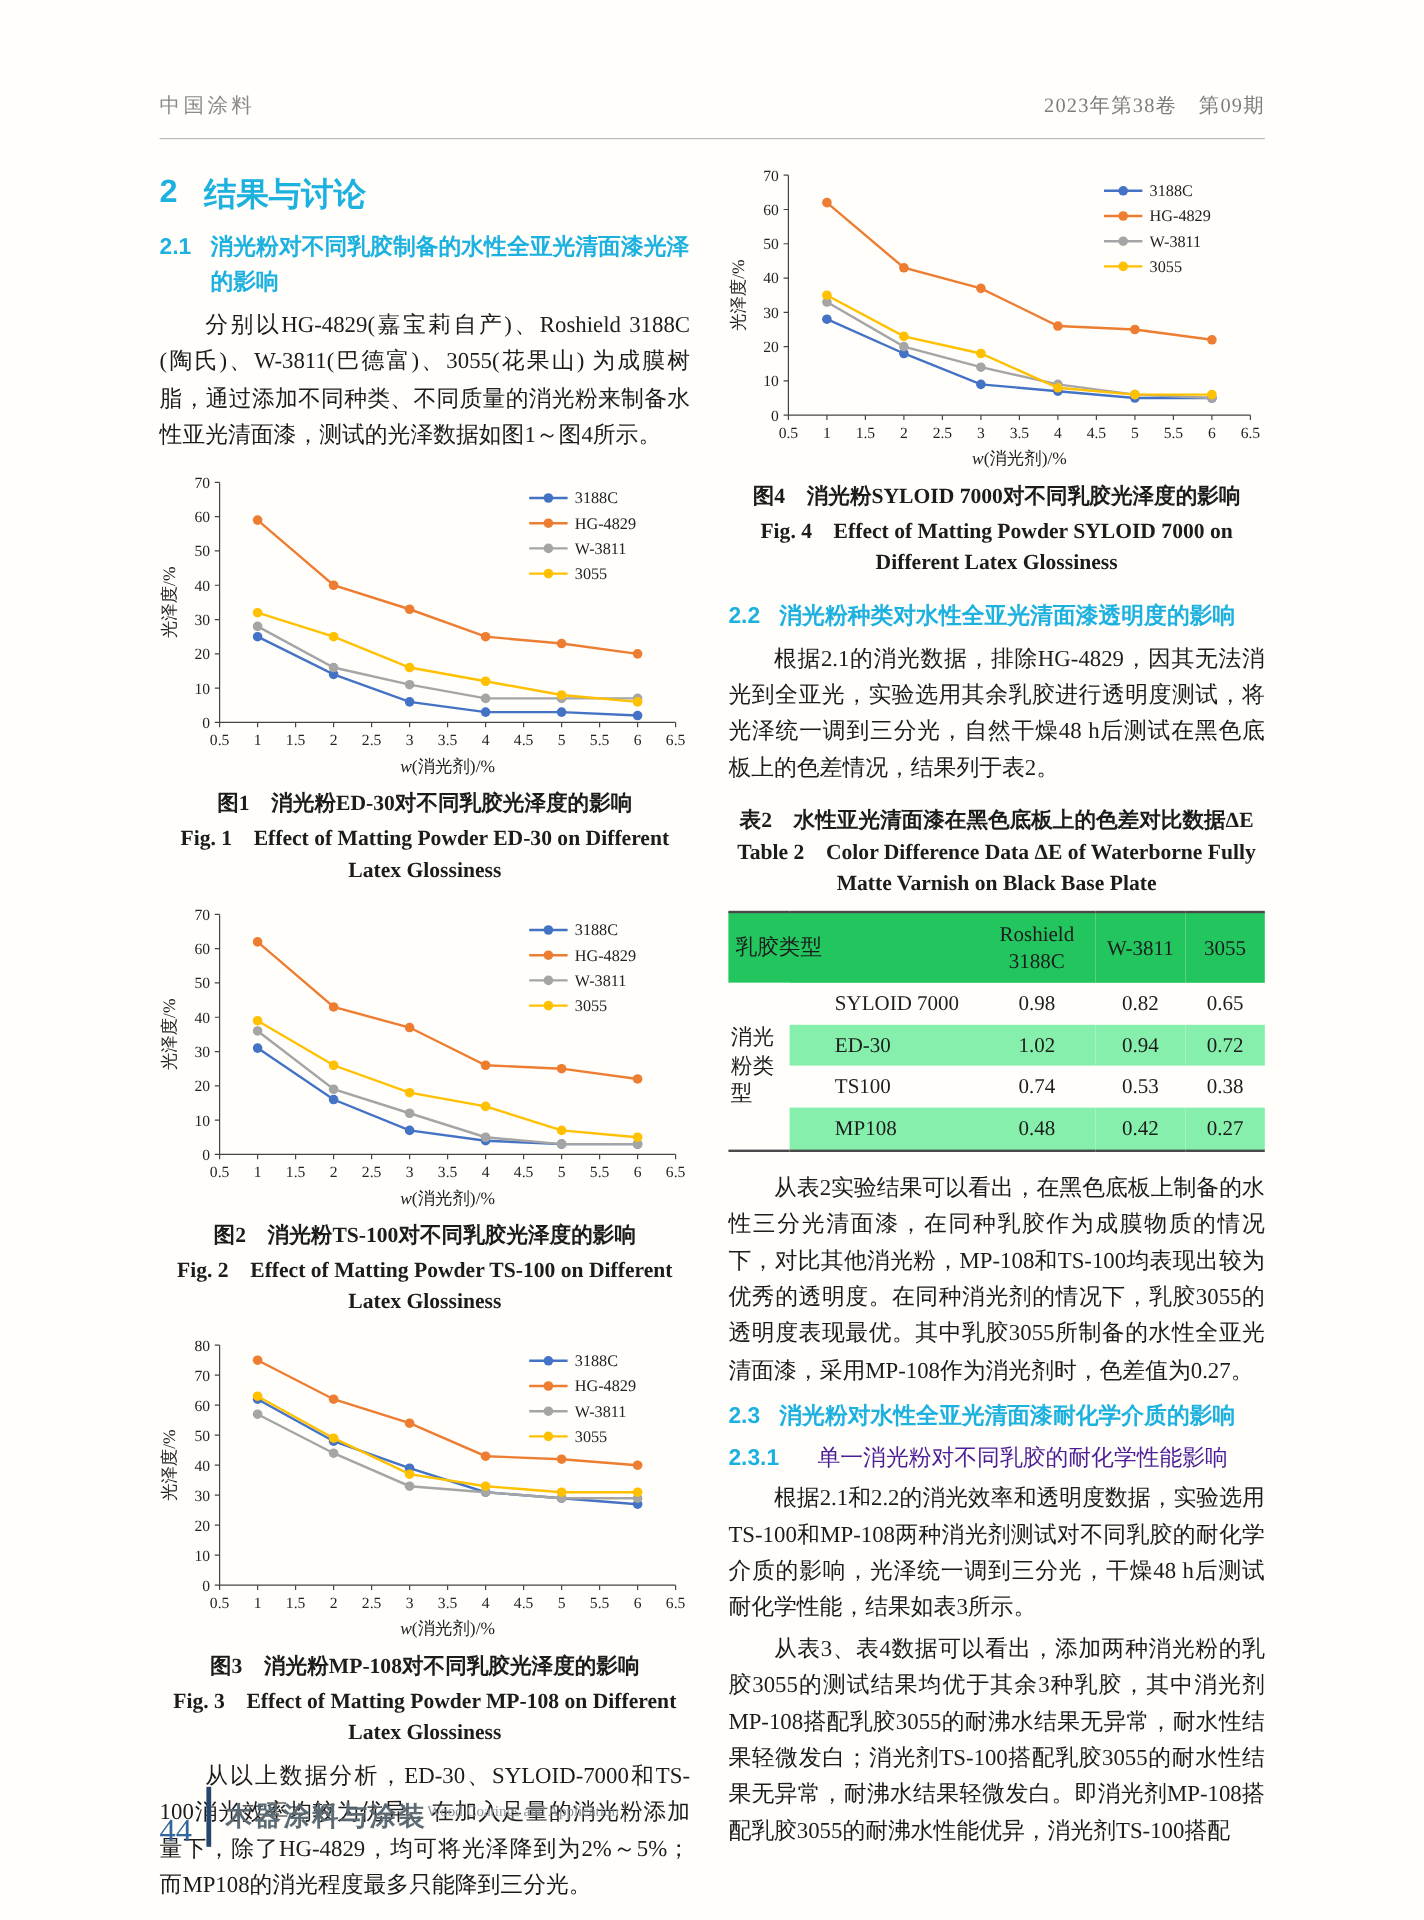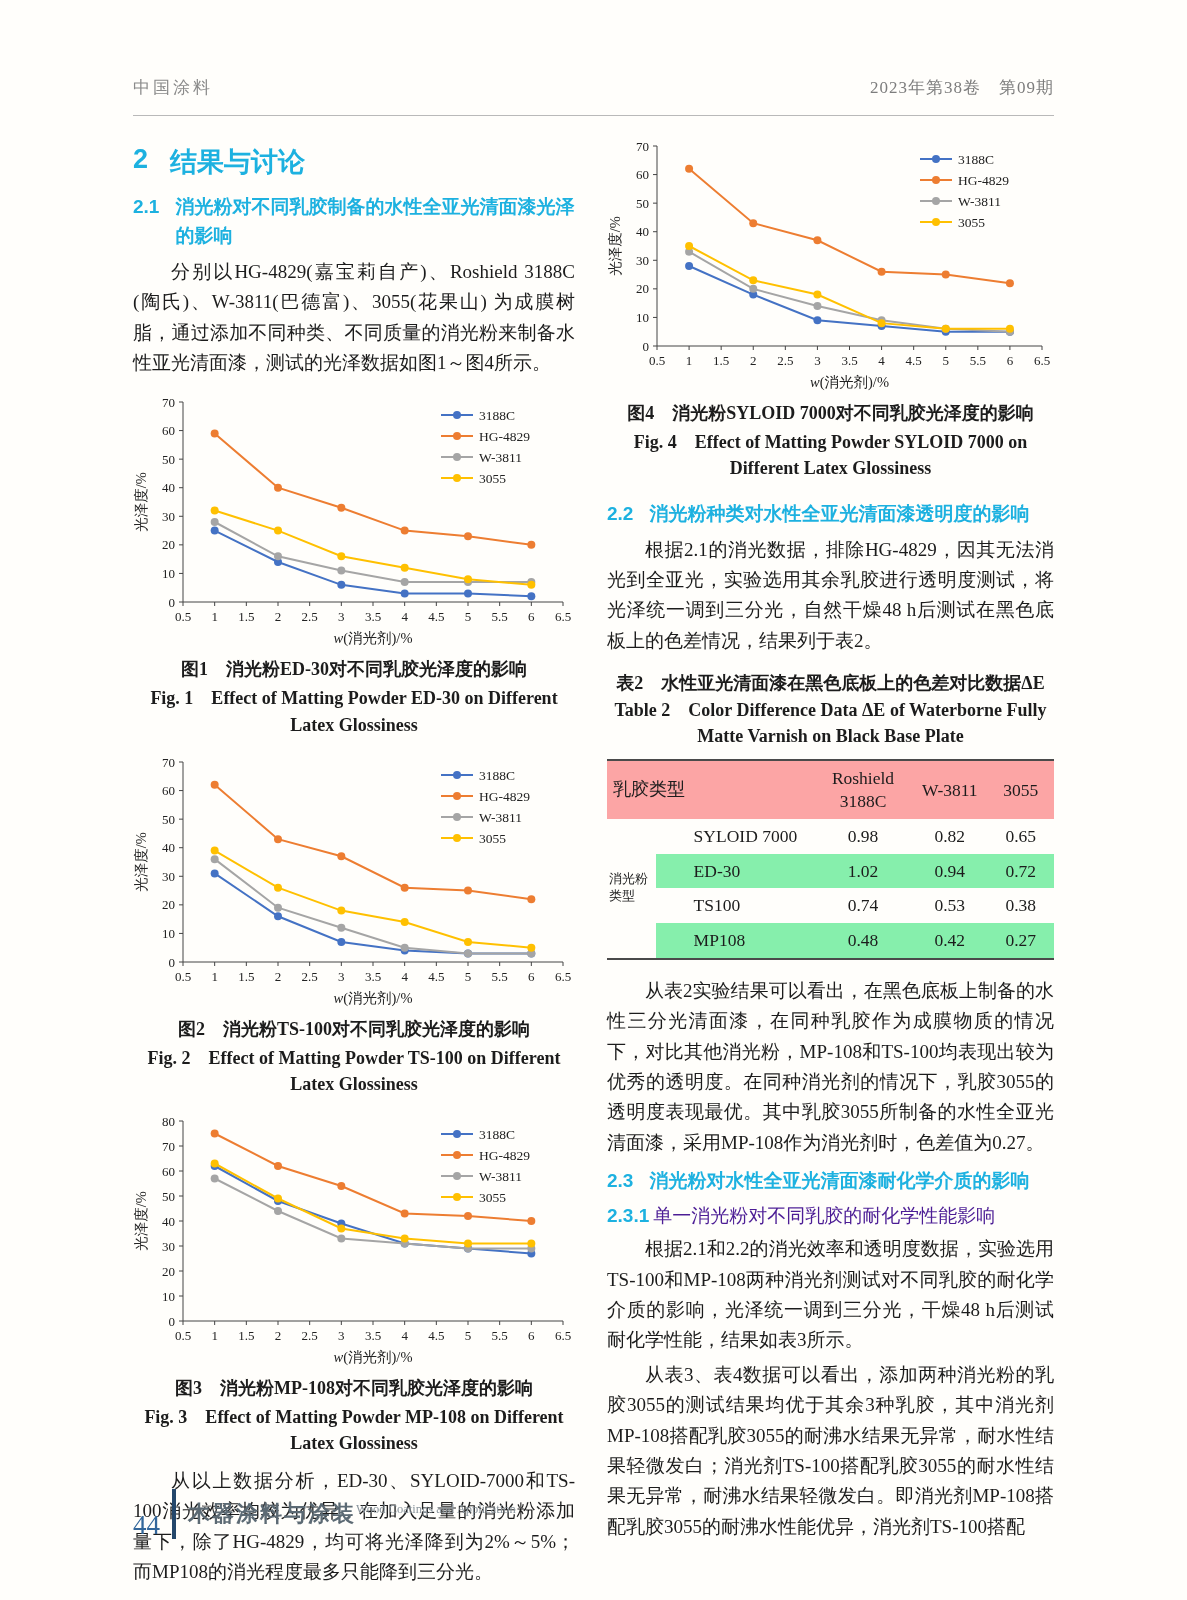--- a/index.html
+++ b/index.html
@@ -20,43 +20,43 @@
   .col-l{width:442px;}
   .col-r{width:447px;}
   
   .h-main{color:#1db1e0;font-weight:bold;font-size:27px;
     font-family:"Liberation Sans","DejaVu Sans",sans-serif;
     display:flex;gap:22px;margin:10px 0 12px 0;}
   .h-sub{color:#1db1e0;font-weight:bold;font-size:19px;line-height:1.55;
     font-family:"Liberation Sans","DejaVu Sans",sans-serif;
     display:flex;gap:16px;margin:8px 0 6px 0;}
   .h-sub .num{flex:0 0 auto;}
-  .h-sub3{font-size:19px;display:flex;gap:4px;margin:6px 0 4px 0;line-height:1.5;}
+  .h-sub3{font-size:19px;display:flex;gap:32px;margin:6px 0 4px 0;line-height:1.5;}
   .h-sub3 .num{color:#1db1e0;font-weight:bold;font-family:"Liberation Sans","DejaVu Sans",sans-serif;}
   .h-sub3 .t{color:#4c1d95;}
   
   .para{font-size:19px;line-height:1.6;text-align:justify;text-indent:2em;margin:2px 0 4px 0;}
   
   .fig{margin:14px 0 6px 0;}
   .chart{width:447px;height:256px;}
   .col-l .chart{width:442px;}
   figure{margin:0;padding:0;}
   figcaption{margin-top:8px;margin-bottom:10px;}
   .cap-cn{font-weight:bold;font-size:18px;text-align:center;line-height:1.5;}
   .cap-en{font-weight:bold;font-size:18px;text-align:center;line-height:1.45;margin-top:2px;}
   
   .tbl-title-cn{font-weight:bold;font-size:18px;text-align:center;margin-top:14px;line-height:1.5;}
   .tbl-title-en{font-weight:bold;font-size:18px;text-align:center;line-height:1.45;margin-bottom:10px;}
   table.t2{width:100%;border-collapse:collapse;font-size:17.5px;
     border-top:2px solid #4a4a4a;border-bottom:2px solid #4a4a4a;}
   table.t2 th,table.t2 td{padding:6px 4px;font-weight:normal;line-height:1.3;}
-  table.t2 thead tr{background:#fca5a5;}
+  table.t2 thead tr{background:#22c55e;}
   table.t2 th.lead{text-align:left;padding-left:6px;font-size:18px;}
   table.t2 th.colh{text-align:center;}
-  table.t2 td.group{background:#fffefb;text-align:left;width:72px;font-size:13px;padding-left:2px;}
+  table.t2 td.group{background:#fffefb;text-align:left;width:72px;font-size:18px;padding-left:2px;}
   table.t2 td.pname{text-align:left;padding-left:38px;width:168px;}
   table.t2 td.val{text-align:center;}
   table.t2 tr.blue td.band{background:#86efac;}
   
   .footer{position:absolute;left:133px;top:1489px;display:flex;align-items:center;gap:12px;}
   .pageno{color:#33679b;font-size:27px;align-self:flex-end;line-height:1;}
   .fbar{width:4px;height:50px;background:#24476b;}
   .fblock{display:flex;justify-content:center;}
   .fcn{color:#5c6a74;font-weight:bold;font-size:22px;letter-spacing:2px;
     font-family:"Liberation Sans","DejaVu Sans",sans-serif;line-height:1.15;}

